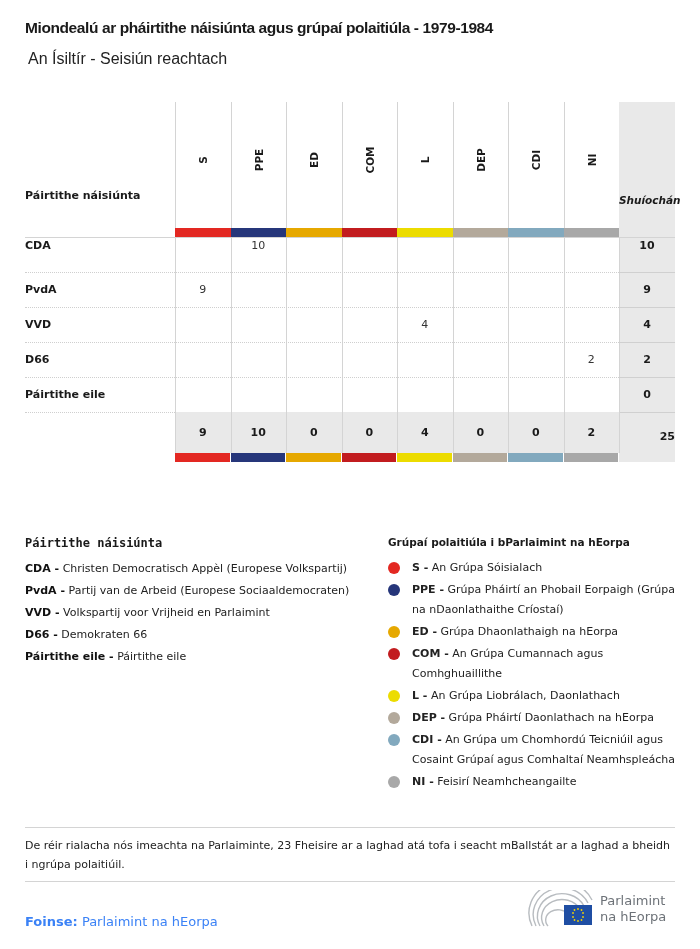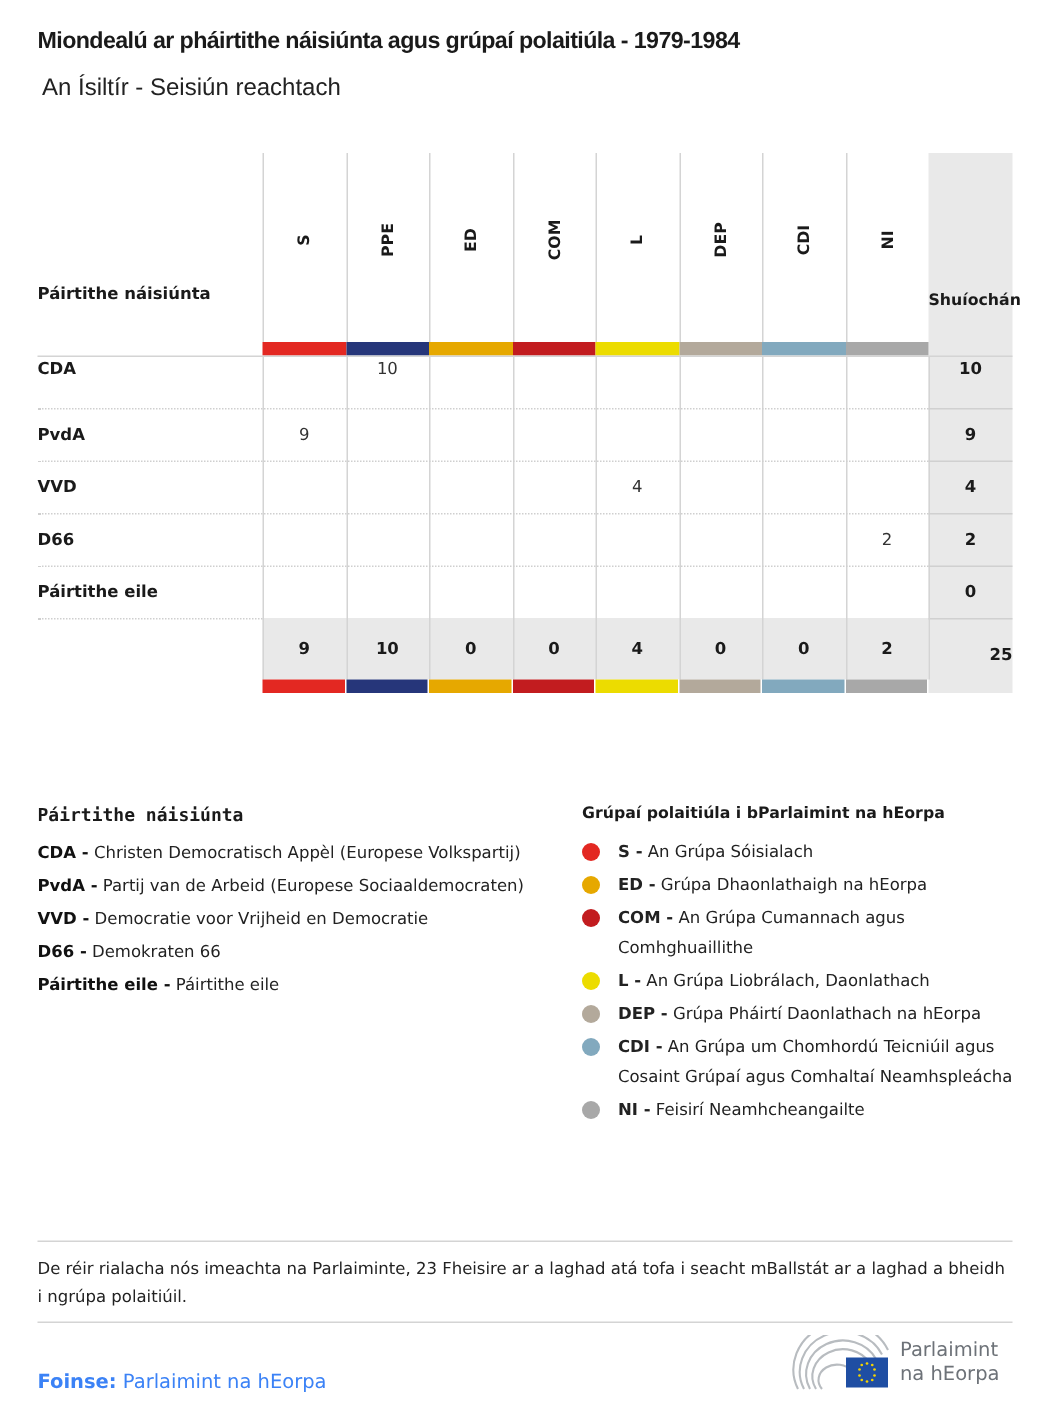--- a/index.html
+++ b/index.html
@@ -10,21 +10,21 @@
   .subtitle { position: absolute; left: 28px; top: 50px; font-size: 16px; font-family: "Liberation Sans", sans-serif; color: #222; }
 
   
   .tbl { position: absolute; left: 25px; top: 102px; width: 650px; }
   .row-label-head { position: absolute; left: 0; top: 84px; font-size: 11px; font-weight: bold; line-height: 20px; width: 120px; }
   .col { position: absolute; top: 0; width: 55px; }
   .col-head { height: 126px; border-left: 1px solid #d4d4d4; position: relative; }
   .col-head span { position: absolute; left: 50%; top: 58px; transform: translate(-50%,-50%) rotate(-90deg); font-size: 10.5px; font-weight: bold; white-space: nowrap; }
   .colorbar { height: 9px; }
   .total-col { position: absolute; left: 594px; top: 0; width: 56px; height: 360px; background: #e9e9e9; }
-  .total-head { position: absolute; left: 594px; top: 88px; width: 56px; font-size: 10.5px; font-weight: bold; line-height: 20px; text-align: center; }
+  .total-head { position: absolute; left: 594px; top: 88px; width: 56px; font-size: 10.5px; font-weight: bold; line-height: 20px; text-align: center; font-style: italic; }
 
   .hline { position: absolute; left: 0; width: 650px; height: 1px; }
   .body-row { position: absolute; left: 0; width: 650px; height: 35px; }
   .row-label { position: absolute; left: 0; top: 10px; font-size: 11px; font-weight: bold; }
   .cell { position: absolute; top: 10px; width: 55px; text-align: center; font-size: 11px; color: #333; }
   .total-cell { position: absolute; left: 594px; top: 10px; width: 56px; text-align: center; font-size: 11px; font-weight: bold; }
   .vline { position: absolute; width: 1px; background: #d4d4d4; }
 
   .sum-bg { position: absolute; left: 150px; top: 310px; width: 444px; height: 41px; background: #e9e9e9; }
   .sum-cell { position: absolute; top: 324px; width: 55px; text-align: center; font-size: 11px; font-weight: bold; }
@@ -216,30 +216,31 @@
     <div class="sum-cell" style="left: 538.5px; width: 55.5px;">2</div>
     <div class="sum-bar" style="left: 538.5px; width: 54.5px; background: rgb(168, 168, 168);"></div>
     <div class="grand-total">25</div>
   </div>
 
 <div class="leg-left">
   <h3>Páirtithe náisiúnta</h3>
   <div id="legParties">
       <div class="item"><b>CDA -</b> <span>Christen Democratisch Appèl (Europese Volkspartij)</span></div>
       <div class="item"><b>PvdA -</b> <span>Partij van de Arbeid (Europese Sociaaldemocraten)</span></div>
-      <div class="item"><b>VVD -</b> <span>Democratie voor Vrijheid en Democratie</span></div>
+      <div class="item"><b>VVD -</b> <span>Volkspartij voor Vrijheid en Parlaimint</span></div>
       <div class="item"><b>D66 -</b> <span>Demokraten 66</span></div>
       <div class="item"><b>Páirtithe eile -</b> <span>Páirtithe eile</span></div>
     </div>
 </div>
 
 <div class="leg-right">
   <h3>Grúpaí polaitiúla i bParlaimint na hEorpa</h3>
   <div id="legGroups">
       <div class="item"><span class="dot" style="background: rgb(227, 40, 34);"></span><b>S -</b> <span>An Grúpa Sóisialach</span></div>
+      <div class="item"><span class="dot" style="background: rgb(38, 54, 122);"></span><b>PPE -</b> <span>Grúpa Pháirtí an Phobail Eorpaigh (Grúpa na nDaonlathaithe Críostaí)</span></div>
       <div class="item"><span class="dot" style="background: rgb(230, 168, 0);"></span><b>ED -</b> <span>Grúpa Dhaonlathaigh na hEorpa</span></div>
       <div class="item"><span class="dot" style="background: rgb(194, 28, 31);"></span><b>COM -</b> <span>An Grúpa Cumannach agus Comhghuaillithe</span></div>
       <div class="item"><span class="dot" style="background: rgb(236, 220, 0);"></span><b>L -</b> <span>An Grúpa Liobrálach, Daonlathach</span></div>
       <div class="item"><span class="dot" style="background: rgb(179, 169, 155);"></span><b>DEP -</b> <span>Grúpa Pháirtí Daonlathach na hEorpa</span></div>
       <div class="item"><span class="dot" style="background: rgb(130, 169, 190);"></span><b>CDI -</b> <span>An Grúpa um Chomhordú Teicniúil agus Cosaint Grúpaí agus Comhaltaí Neamhspleácha</span></div>
       <div class="item"><span class="dot" style="background: rgb(168, 168, 168);"></span><b>NI -</b> <span>Feisirí Neamhcheangailte</span></div>
     </div>
 </div>
 
 <div class="divider" style="top:827px;"></div>

